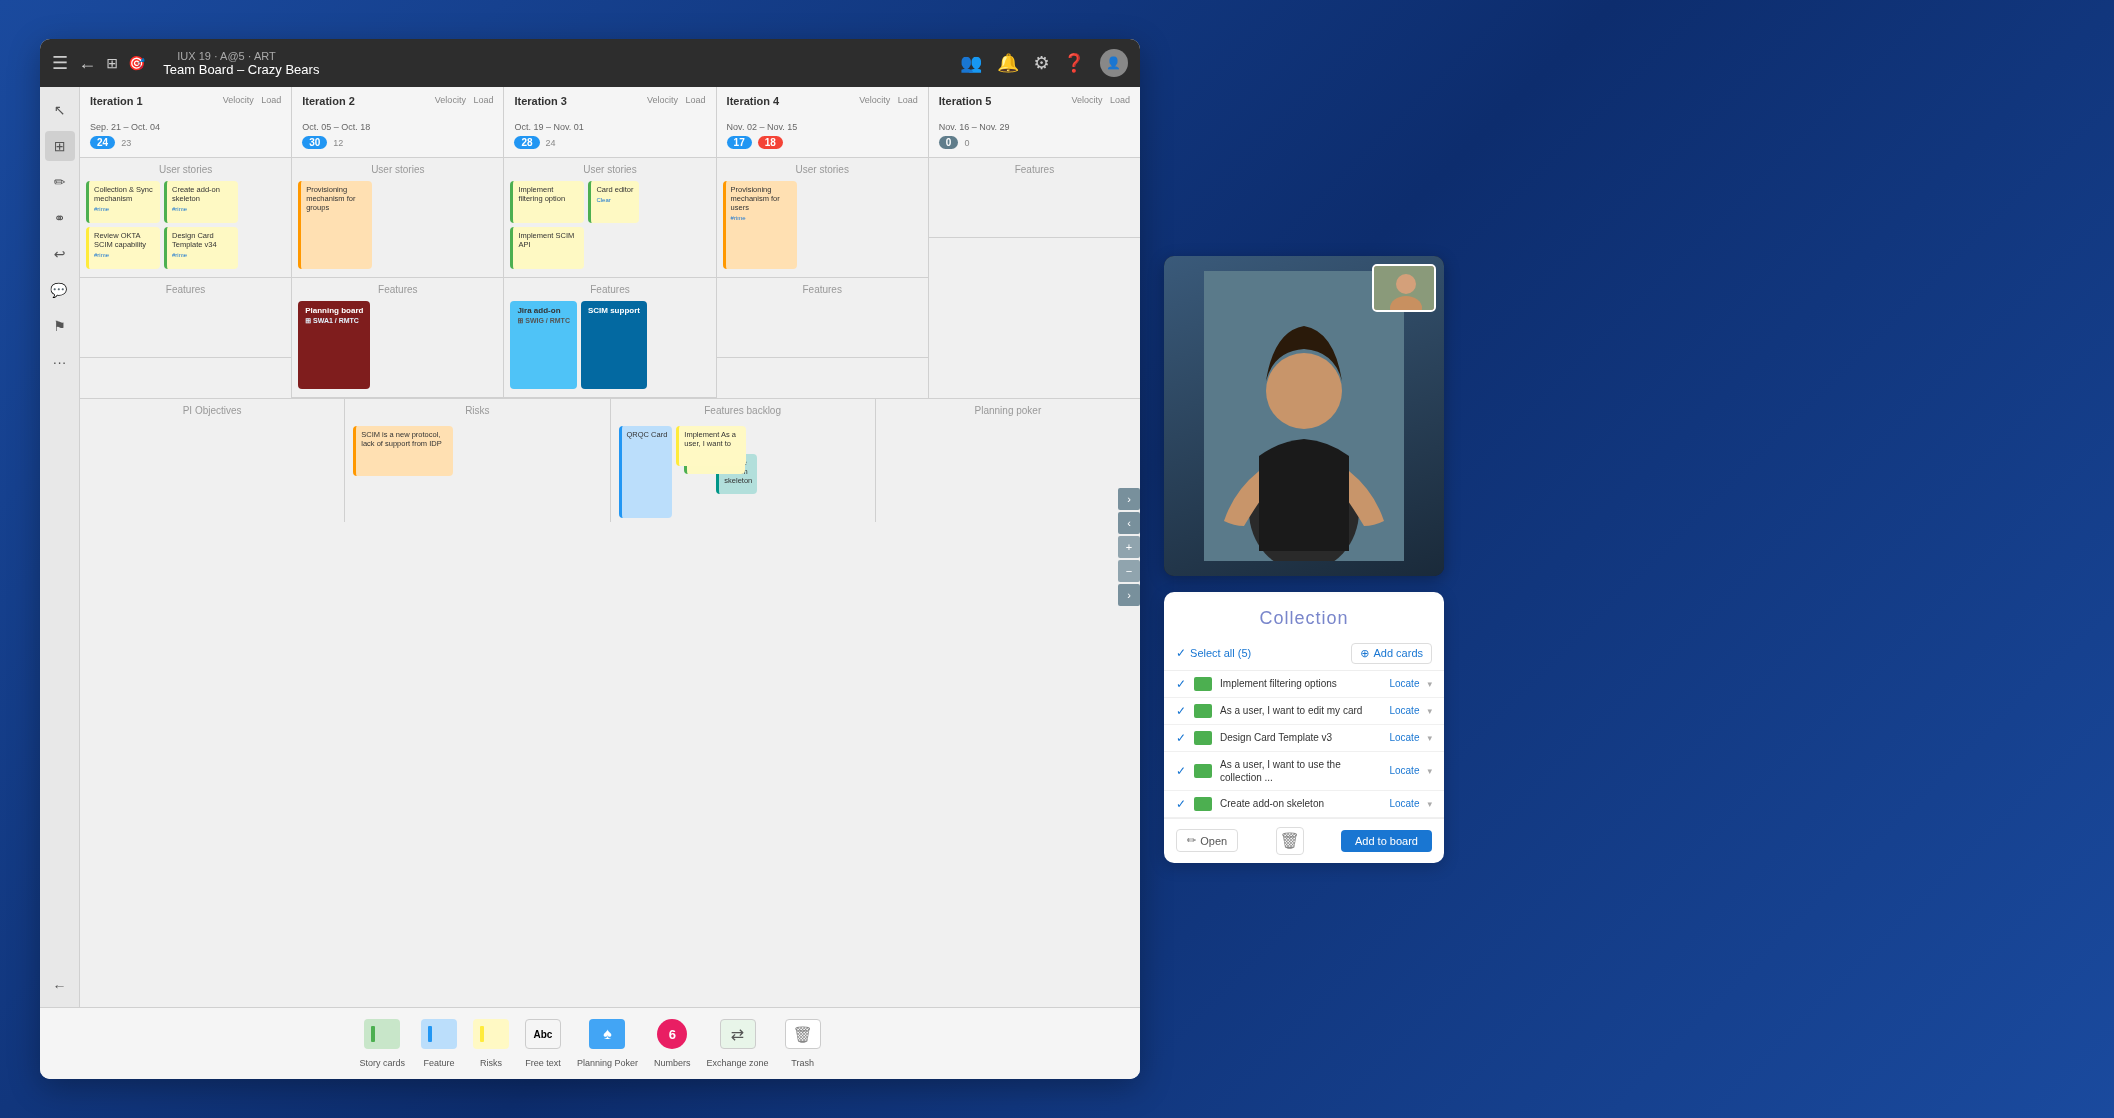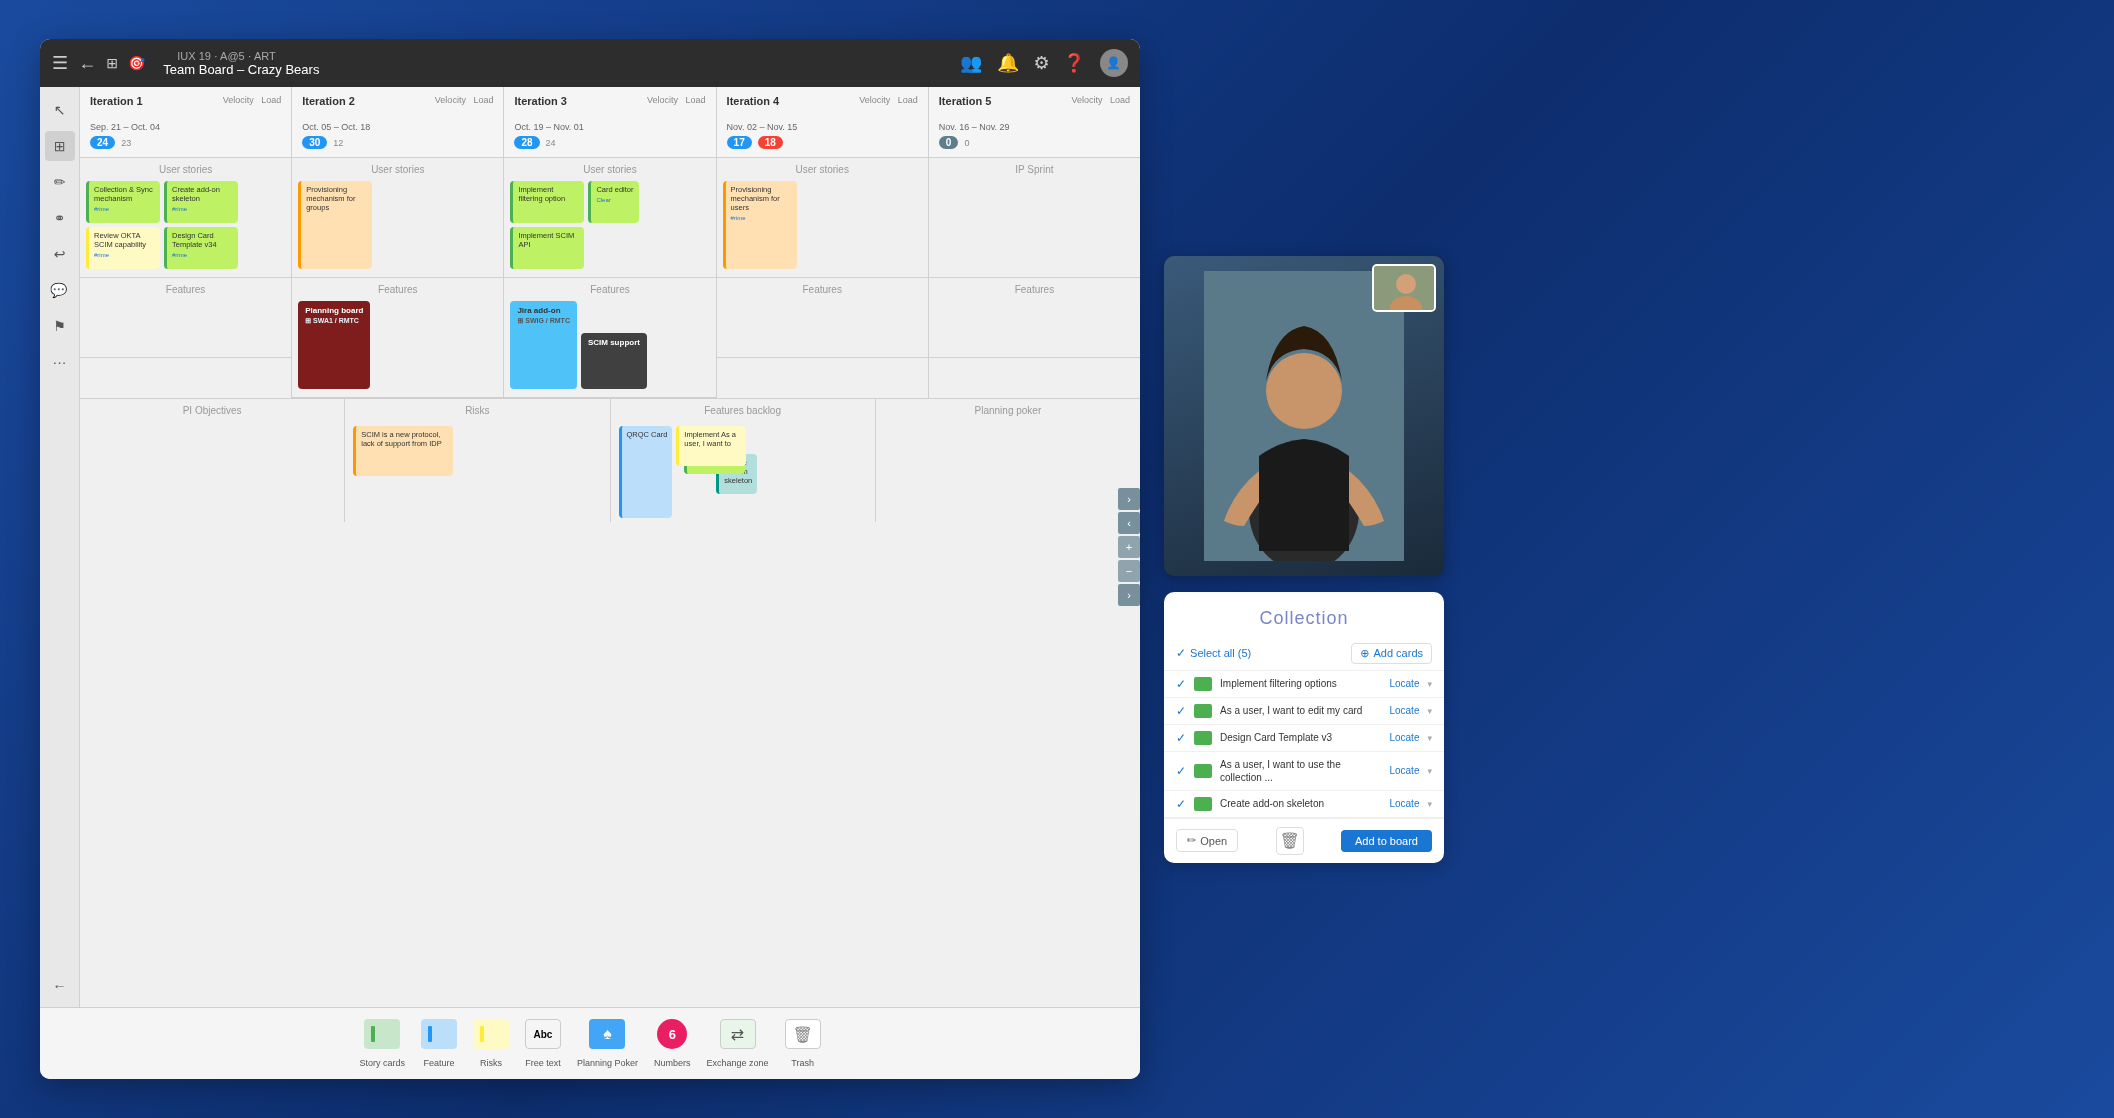--- a/index.html
+++ b/index.html
@@ -192,21 +192,21 @@
     .card {
       border-radius: 4px;
       padding: 4px 5px;
       font-size: 8px;
       color: #333;
       cursor: pointer;
       position: relative;
       max-width: 74px;
       min-height: 36px;
     }
-    .card.green { background: #bef264; border-left: 3px solid #4caf50; }
+    .card.green { background: #fef9c3; border-left: 3px solid #4caf50; }
     .card.yellow { background: #fff9c4; border-left: 3px solid #ffeb3b; }
     .card.orange { background: #ffe0b2; border-left: 3px solid #ff9800; }
     .card.blue-card { background: #bbdefb; border-left: 3px solid #2196f3; }
     .card.teal { background: #b2dfdb; border-left: 3px solid #009688; }
 
     .card-text {
       font-size: 7.5px;
       line-height: 1.2;
       font-weight: 500;
     }
@@ -227,21 +227,21 @@
       border-radius: 4px;
       padding: 5px 7px;
       font-size: 8px;
       color: #fff;
       font-weight: 600;
       cursor: pointer;
       min-width: 60px;
     }
     .feature-card.planning { background: #7f1d1d; }
     .feature-card.jira { background: #4fc3f7; color: #333; }
-    .feature-card.scim { background: #404040; margin-top: 32px; }
+    .feature-card.scim { background: #0369a1; }
 
     
     .nav-arrows {
       position: absolute;
       right: 0;
       top: 50%;
       transform: translateY(-50%);
       display: flex;
       flex-direction: column;
       gap: 2px;
@@ -708,24 +708,20 @@
                 <div class="iteration-dates">Nov. 16 – Nov. 29</div>
               </div>
               <div class="velocity-label">Velocity &nbsp; Load</div>
             </div>
             <div class="iteration-meta">
               <span class="velocity-badge zero">0</span>
               <span class="load-label">0</span>
             </div>
           </div>
           <div class="section-row">
-            <div class="section-label">IP Sprint</div>
-            <div class="cards-area" style="min-height:100px;"></div>
-          </div>
-          <div class="section-row">
             <div class="section-label">Features</div>
             <div class="cards-area" style="min-height:60px;"></div>
           </div>
         </div>
       </div>
 
       <div class="bottom-sections">
         <div class="bottom-section">
           <div class="bottom-section-label">PI Objectives</div>
           <div class="bottom-section-content"></div>

